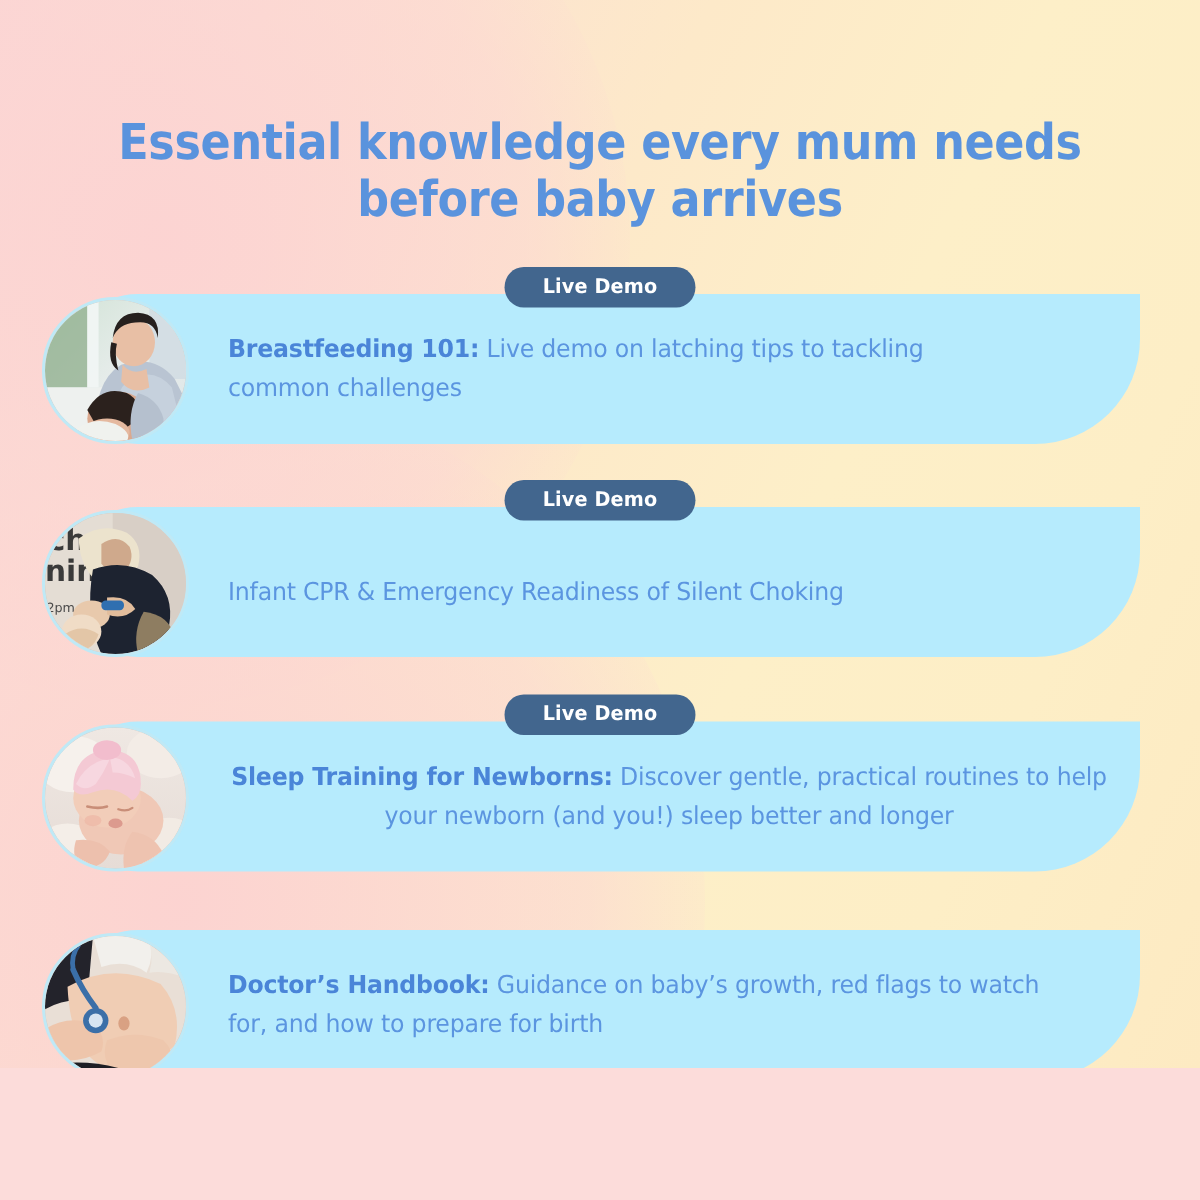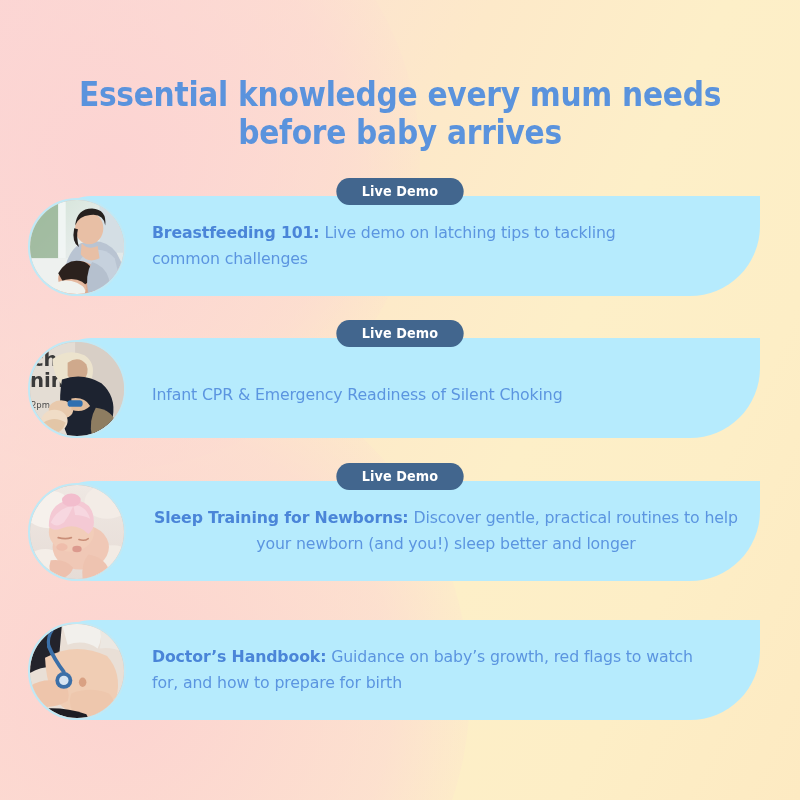--- a/index.html
+++ b/index.html
@@ -11,21 +11,21 @@
     width: 800px;
     height: 800px;
     overflow: hidden;
     font-family: "Liberation Sans", sans-serif;
     background: #fcdcda;
   }
 
   #poster {
     position: relative;
     width: 800px;
-    height: 800px;
+    height: 712px;
     box-sizing: border-box;
     background:
       linear-gradient(115deg,
         #fbd7d6 0%,
         #fcdfd4 16%,
         #fde9c9 42%,
         #fdefc8 62%,
         #fdeec6 80%,
         #fdeac2 100%);
     overflow: hidden;

